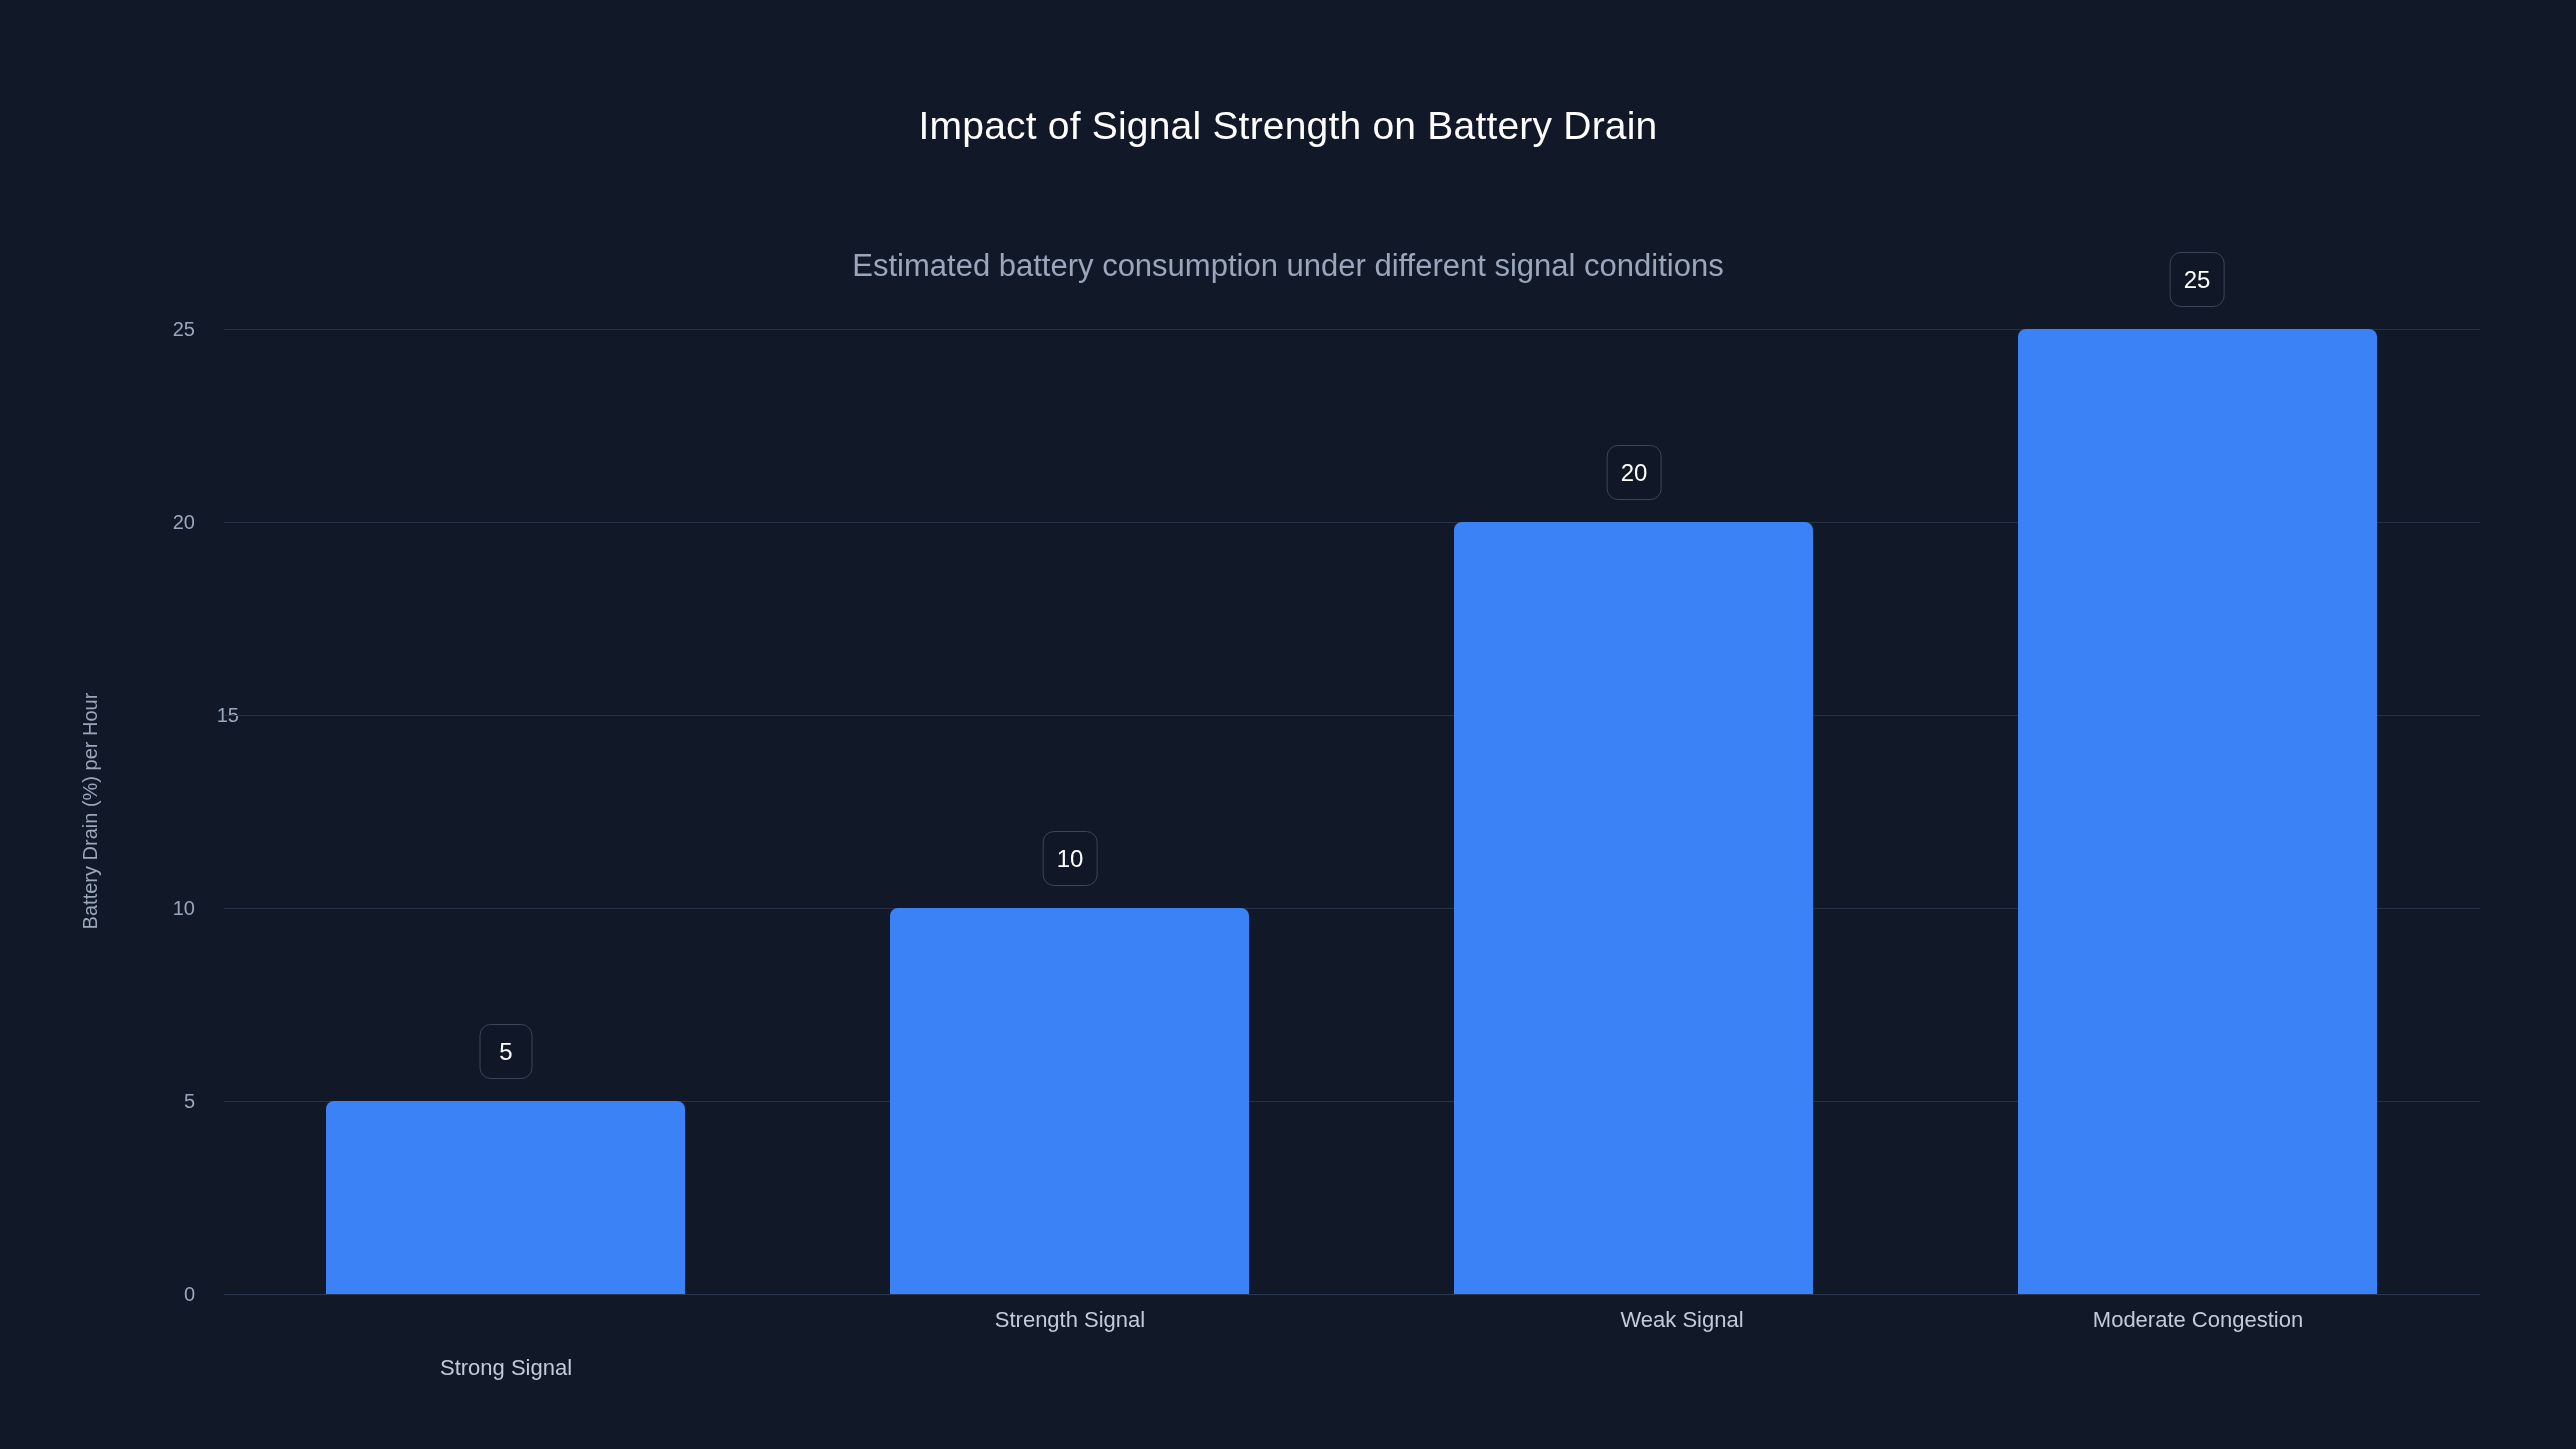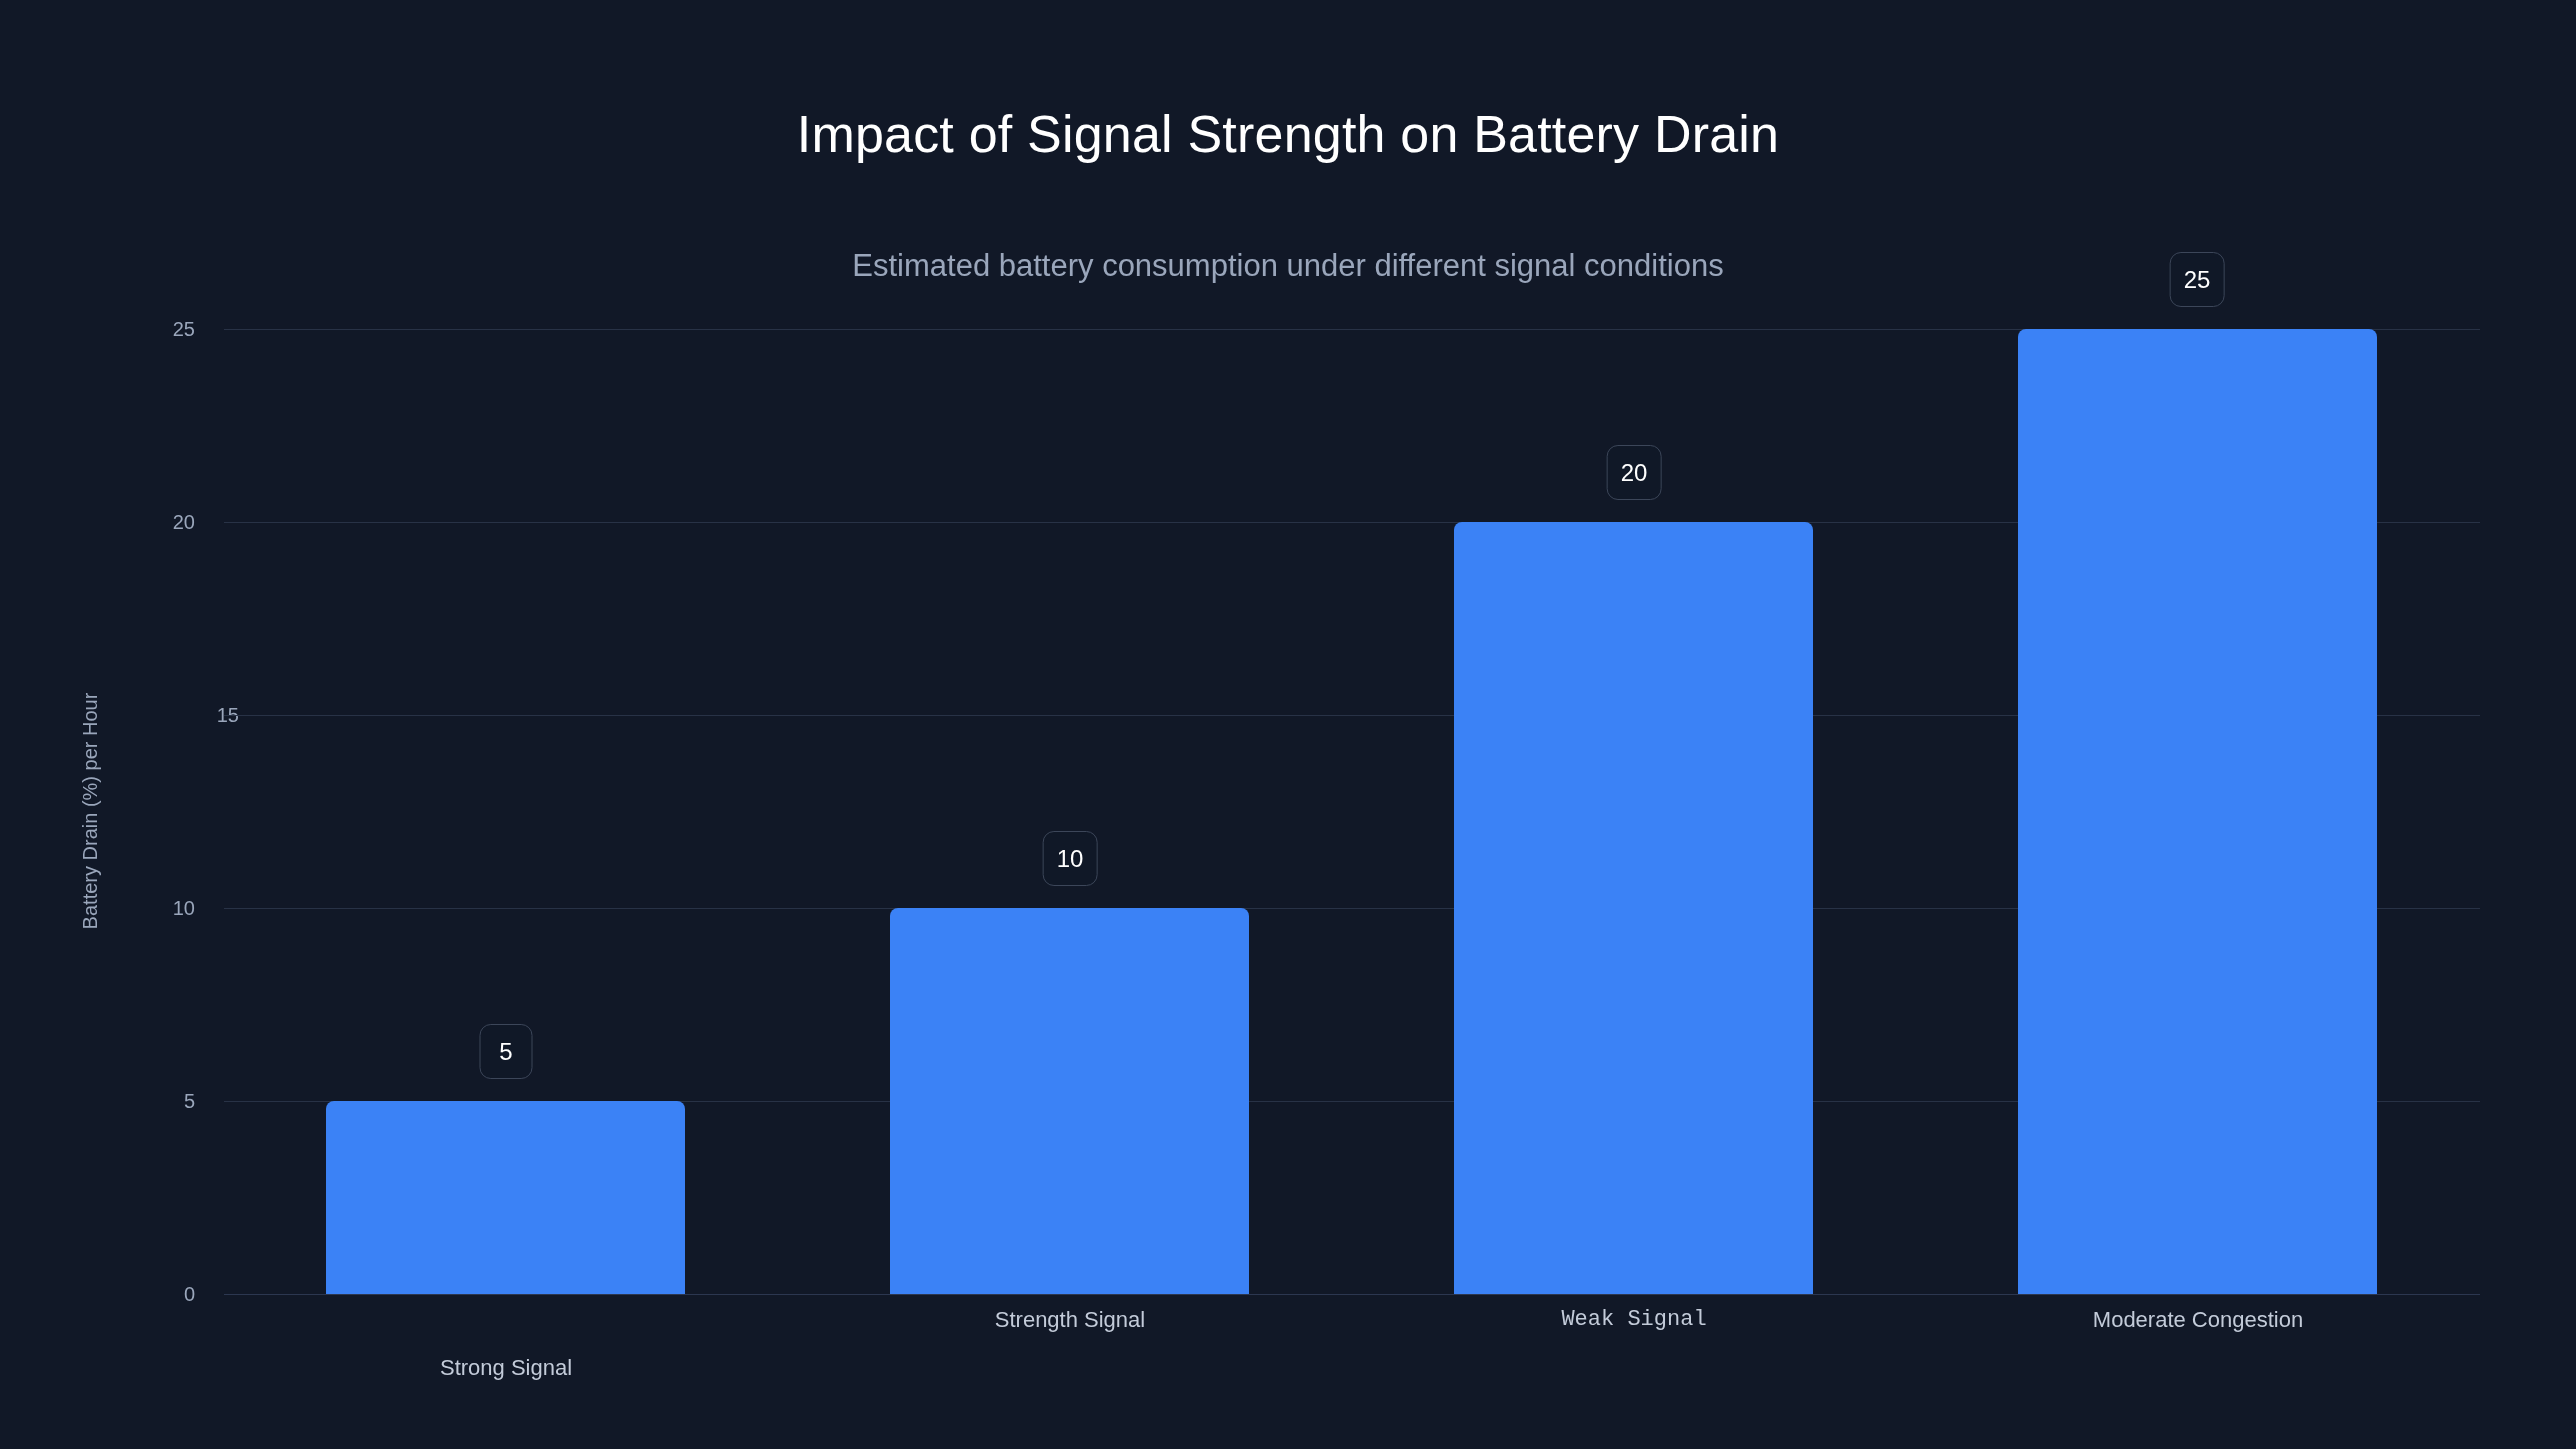--- a/index.html
+++ b/index.html
@@ -23,21 +23,21 @@
   }
 
   
   #chart-title {
     position: absolute;
     left: 0;
     top: 103px;
     width: 2576px;
     text-align: center;
     color: #ffffff;
-    font-size: 52px;
+    font-size: 39px;
     font-weight: 400;
     letter-spacing: 0.2px;
     line-height: 1.2;
     white-space: nowrap;
   }
   #chart-subtitle {
     position: absolute;
     left: 0;
     top: 247px;
     width: 2576px;
@@ -166,19 +166,19 @@
       </div>
     <div id="bars">
         <div class="bar" style="left: 102px; width: 359px; height: 193px; background: rgb(59, 130, 246);"></div>
         <div class="bar" style="left: 666px; width: 359px; height: 386px; background: rgb(59, 130, 246);"></div>
         <div class="bar" style="left: 1230px; width: 359px; height: 772px; background: rgb(59, 130, 246);"></div>
         <div class="bar" style="left: 1794px; width: 359px; height: 965px; background: rgb(59, 130, 246);"></div>
       </div>
     <div id="x-tick-labels">
         <div class="x-tick-label" style="left: 282px; margin-top: 48px;">Strong Signal</div>
         <div class="x-tick-label" style="left: 846px;">Strength Signal</div>
-        <div class="x-tick-label" style="left: 1410px; font-family: Liberation Mono, monospace;">Weak Signal</div>
+        <div class="x-tick-label" style="left: 1458px;">Weak Signal</div>
         <div class="x-tick-label" style="left: 1974px;">Moderate Congestion</div>
       </div>
   </div>
 
 </div>
 
 
 </body></html>

